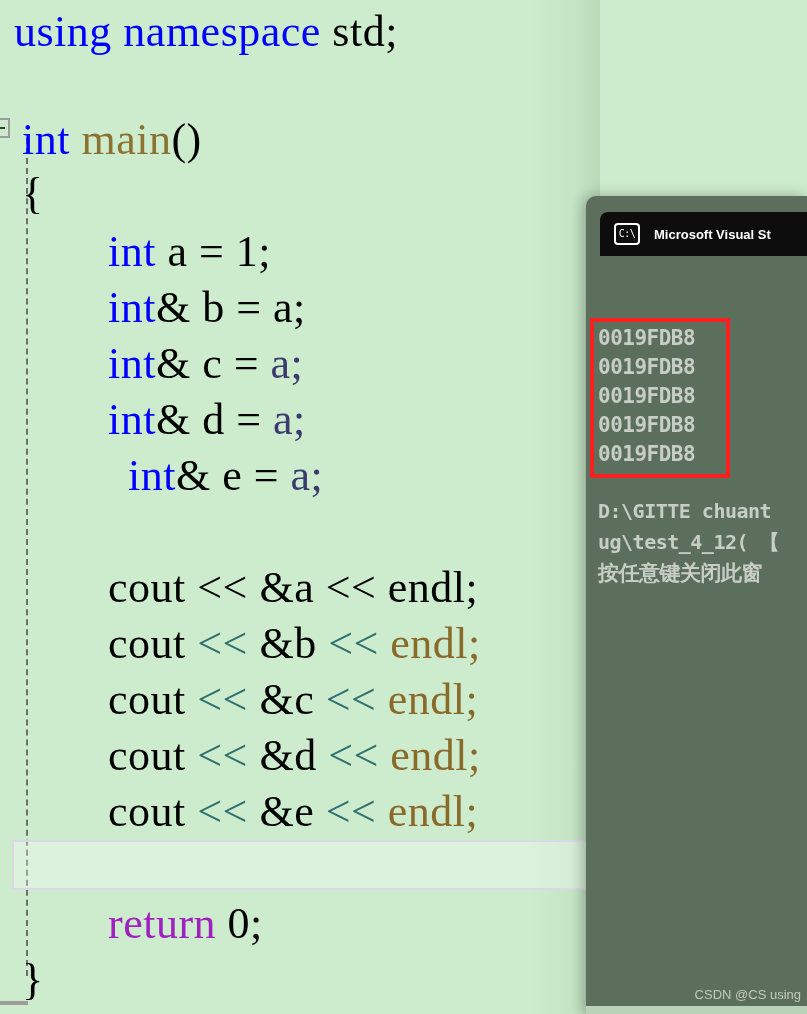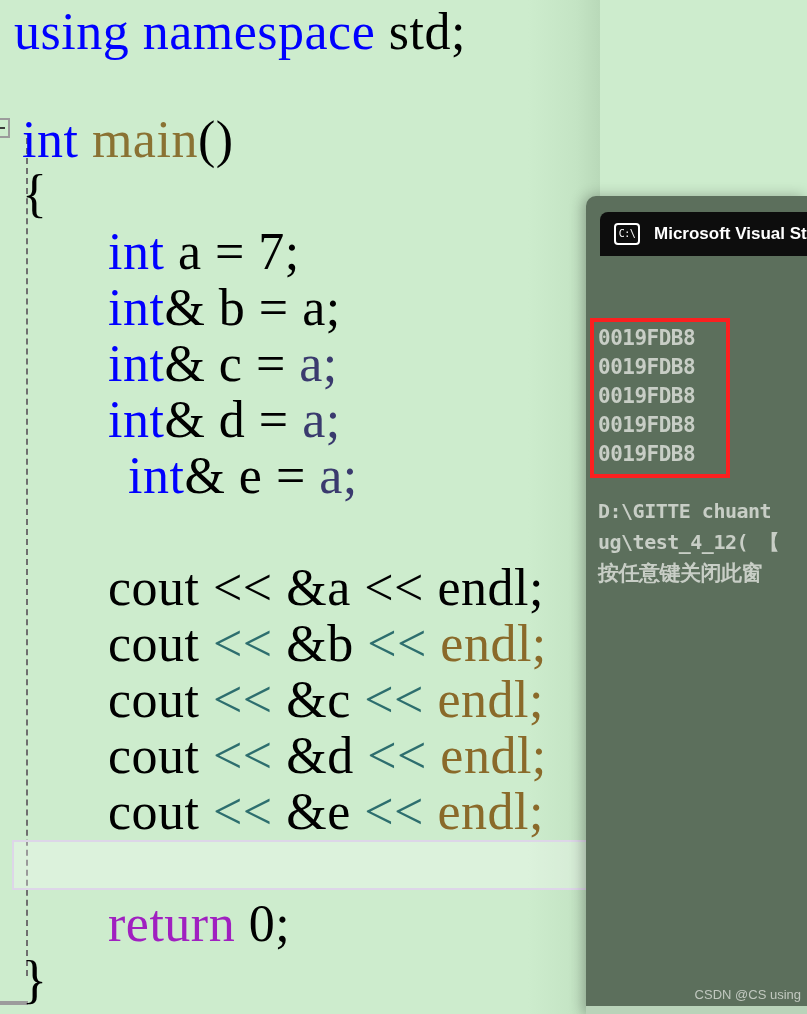--- a/index.html
+++ b/index.html
@@ -74,21 +74,21 @@
     position: absolute;
     left: 0; top: 0;
     width: 600px;
   }
   .line {
     position: absolute;
     left: 0;
     height: 56px;
     line-height: 56px;
     white-space: pre;
-    font-size: 52px;
+    font-size: 44px;
     letter-spacing: 0.5px;
     color: #000000;
   }
   .kw      { color: #0000ff; }
   .fn      { color: #8a7233; }
   .ret     { color: #a020c0; margin-top: 15px; }
   .op      { color: #2d6e6e; }
   .endl    { color: #8a6a2a; }
   .plain   { color: #000000; }
   .dim     { color: #3a3a6e; }
@@ -148,21 +148,21 @@
     font-family: "DejaVu Sans Mono", monospace;
     font-size: 10px;
     color: #ffffff;
     line-height: 1;
     letter-spacing: -0.5px;
   }
   .con-title {
     margin-left: 14px;
     color: #ffffff;
     font-family: "Liberation Sans", sans-serif;
-    font-size: 17px;
+    font-size: 13px;
     font-weight: bold;
     white-space: nowrap;
   }
   .con-body {
     position: absolute;
     left: 0;
     top: 60px;
     right: 0;
     bottom: 0;
     padding-left: 27px;
@@ -241,21 +241,21 @@
       <div class="fold-line"></div>
       <div class="fold-end"></div>
     </div>
 
     <div class="cur-line"></div>
 
     <div class="code" id="code-lines">
         <div class="line" style="top: 4px; left: 14px;"><span class="kw">using namespace </span><span class="plain">std;</span></div>
         <div class="line" style="top: 112px; left: 22px;"><span class="kw">int </span><span class="fn">main</span><span class="plain">()</span></div>
         <div class="line" style="top: 166px; left: 22px;"><span class="plain">{</span></div>
-        <div class="line" style="top: 224px; left: 108px;"><span class="kw">int</span><span class="plain"> a = 7;</span></div>
+        <div class="line" style="top: 224px; left: 108px;"><span class="kw">int</span><span class="plain"> a = 1;</span></div>
         <div class="line" style="top: 280px; left: 108px;"><span class="kw">int</span><span class="plain">&amp; b = a;</span></div>
         <div class="line" style="top: 336px; left: 108px;"><span class="kw">int</span><span class="plain">&amp; c = </span><span class="dim">a;</span></div>
         <div class="line" style="top: 392px; left: 108px;"><span class="kw">int</span><span class="plain">&amp; d = </span><span class="dim">a;</span></div>
         <div class="line" style="top: 448px; left: 108px; margin-left: 20px;"><span class="kw">int</span><span class="plain">&amp; e = </span><span class="dim">a;</span></div>
         <div class="line" style="top: 560px; left: 108px; text-align: right;"><span class="plain">cout </span><span class="plain">&lt;&lt; </span><span class="plain">&amp;a </span><span class="plain">&lt;&lt; </span><span class="plain">endl;</span></div>
         <div class="line" style="top: 616px; left: 108px;"><span class="plain">cout </span><span class="op">&lt;&lt; </span><span class="plain">&amp;b </span><span class="op">&lt;&lt; </span><span class="endl">endl;</span></div>
         <div class="line" style="top: 672px; left: 108px;"><span class="plain">cout </span><span class="op">&lt;&lt; </span><span class="plain">&amp;c </span><span class="op">&lt;&lt; </span><span class="endl">endl;</span></div>
         <div class="line" style="top: 728px; left: 108px;"><span class="plain">cout </span><span class="op">&lt;&lt; </span><span class="plain">&amp;d </span><span class="op">&lt;&lt; </span><span class="endl">endl;</span></div>
         <div class="line" style="top: 784px; left: 108px;"><span class="plain">cout </span><span class="op">&lt;&lt; </span><span class="plain">&amp;e </span><span class="op">&lt;&lt; </span><span class="endl">endl;</span></div>
         <div class="line" style="top: 896px; left: 108px;"><span class="ret">return</span><span class="plain"> 0;</span></div>

